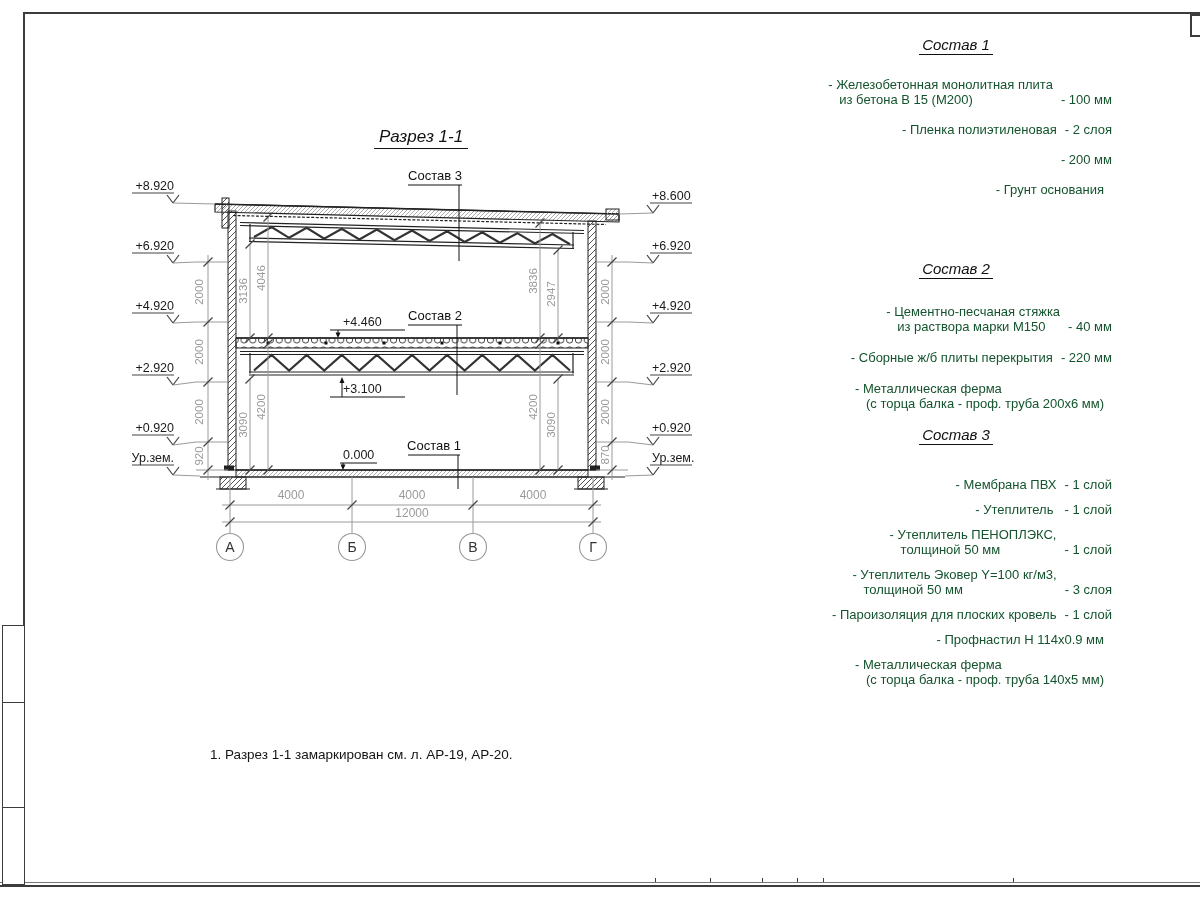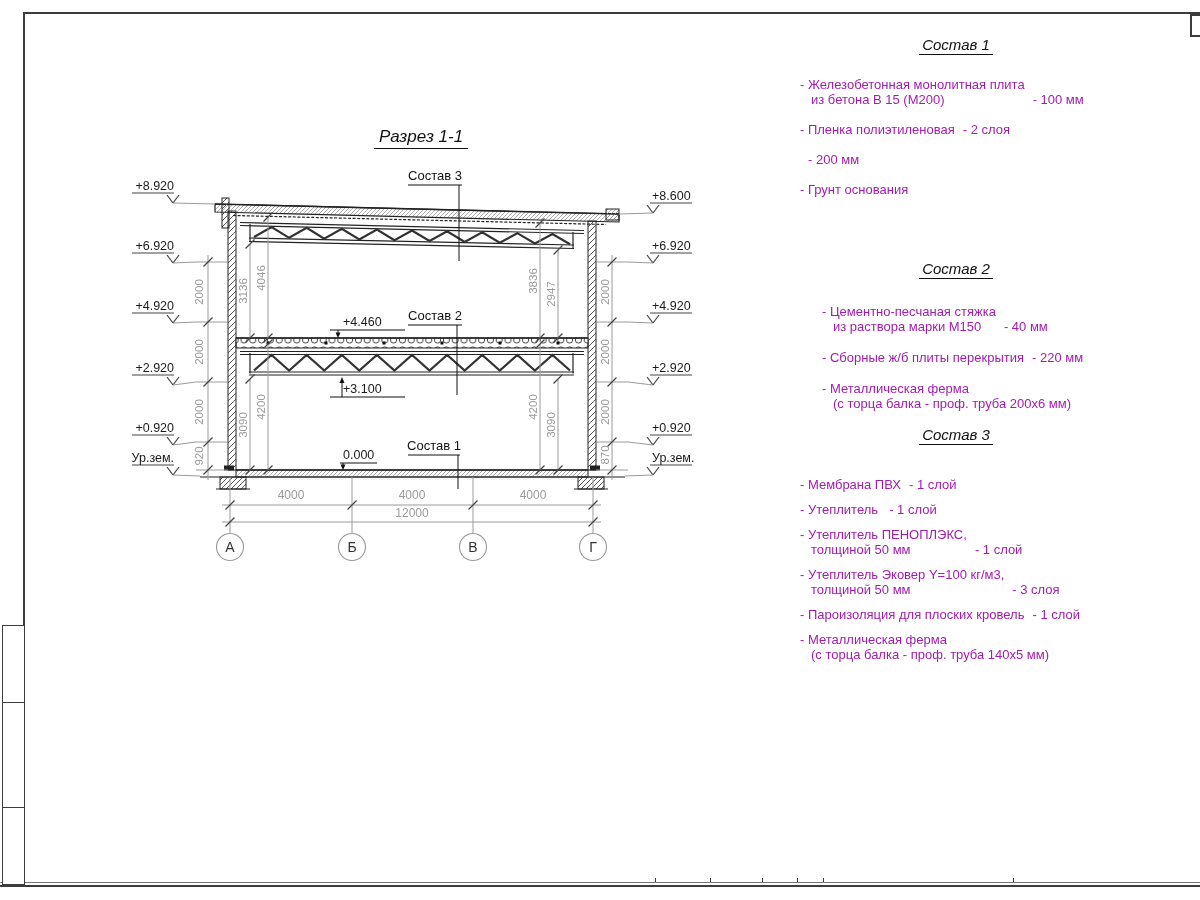--- a/index.html
+++ b/index.html
@@ -7,22 +7,22 @@
          font-family:"Liberation Sans","DejaVu Sans",sans-serif;color:#1a1a1a;}
   
   .frame-line{position:absolute;background:#3c3c3c;}
   .corner-box{position:absolute;border:2px solid #3c3c3c;border-right:none;background:#fff;}
   .edge-box{position:absolute;border:1px solid #3c3c3c;background:#fff;}
   .tick{position:absolute;width:1px;height:4px;background:#3c3c3c;}
   
   .spec-section{position:absolute;width:312px;}
   .spec-title{text-align:center;font-style:italic;font-size:15px;color:#111;}
   .spec-title span{border-bottom:1.2px solid #111;padding:0 3px 1px;}
-  .spec-item{display:flex;justify-content:flex-start;align-items:flex-end;
-             font-size:13px;line-height:15px;color:#a21caf;}
+  .spec-item{display:flex;justify-content:flex-end;align-items:flex-end;
+             font-size:13px;line-height:15px;color:#14532d;}
   .item-text{white-space:pre-line;padding-left:11px;text-indent:-11px;}
   .item-value{white-space:nowrap;padding-left:8px;}
   .s1 .spec-item{margin-bottom:15px;}
   .s2 .spec-item{margin-bottom:16px;margin-left:22px;}
   .s3 .spec-item{margin-bottom:10px;}
   .note{position:absolute;font-size:13.5px;color:#141414;}
   
   svg{position:absolute;left:90px;top:95px;}
   svg text{font-family:"Liberation Sans","DejaVu Sans",sans-serif;}
   .dim{fill:#9a9a9a;font-size:11.5px;}
@@ -362,20 +362,25 @@
   <div class="spec-item">
         <div class="item-text">- Утеплитель Эковер Y=100 кг/м3,
 толщиной 50 мм</div>
         <div class="item-value">- 3 слоя</div>
       </div>
   <div class="spec-item">
         <div class="item-text">- Пароизоляция для плоских кровель</div>
         <div class="item-value">- 1 слой</div>
       </div>
   <div class="spec-item">
+        <div class="item-text">- Профнастил Н 114x0.9 мм</div>
+        <div class="item-value"></div>
+      </div>
+  <div class="spec-item">
         <div class="item-text">- Металлическая ферма
 (с торца балка - проф. труба 140x5 мм)</div>
         <div class="item-value"></div>
       </div>
 </div>
 
+<div class="note" style="left:210px;top:747px;">1. Разрез 1-1 замаркирован см. л. АР-19, АР-20.</div>
 
 </div>
 
 </body></html>

